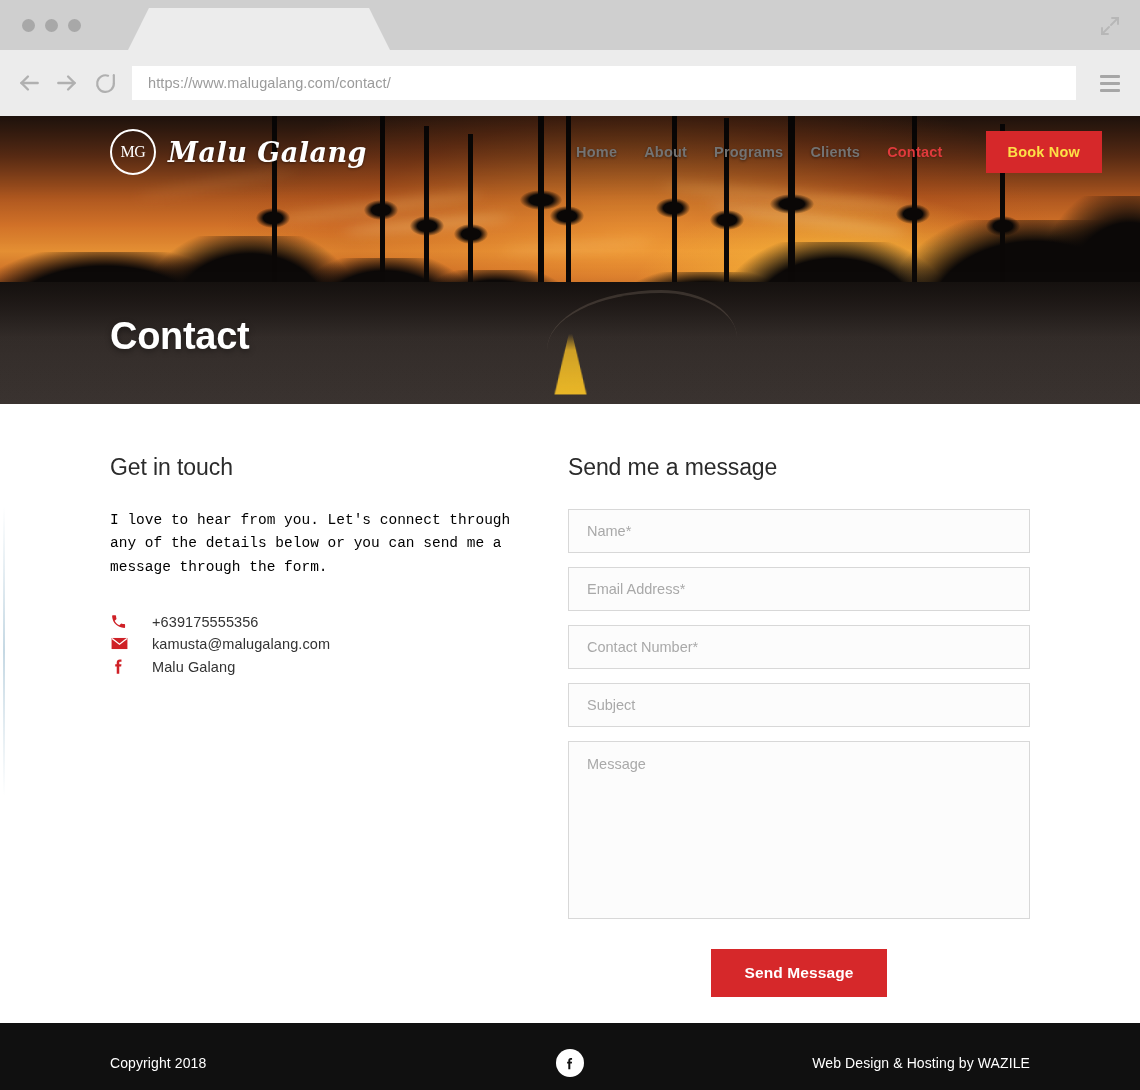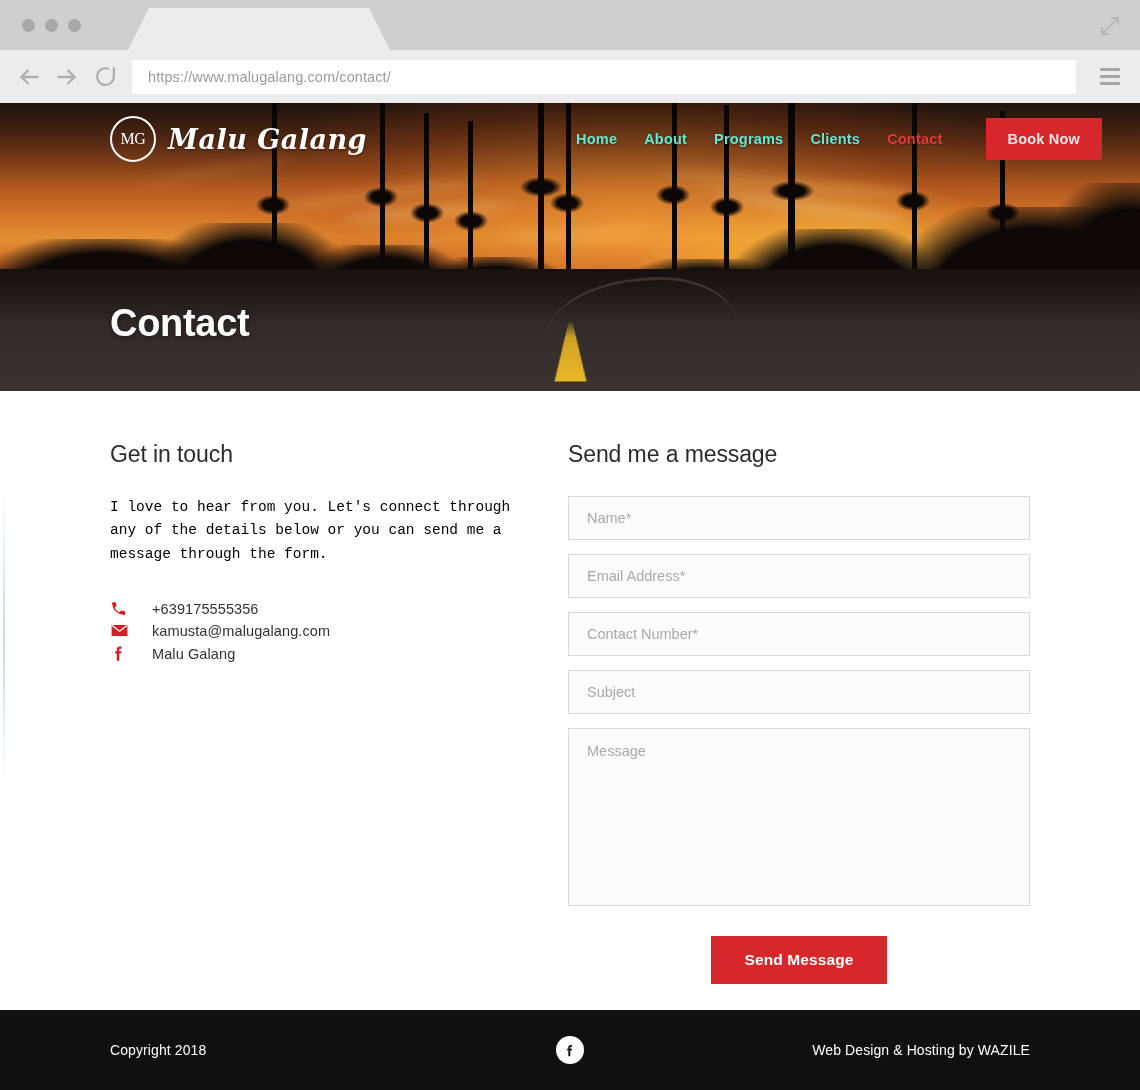--- a/index.html
+++ b/index.html
@@ -51,21 +51,21 @@
   }
 
   .expand-icon {
     position: absolute;
     right: 18px;
     top: 14px;
     width: 24px; height: 24px;
   }
 
   .chrome-navbar {
-    height: 53px;
+    height: 66px;
     background: #ececec;
     display: flex;
     align-items: center;
     padding: 0 0 0 14px;
     position: relative;
   }
 
   .nav-btns { display: flex; align-items: center; gap: 8px; }
   .nav-btn {
     width: 30px; height: 30px;
@@ -248,33 +248,33 @@
     text-shadow: 0 1px 3px rgba(0,0,0,0.45);
   }
 
   .main-nav {
     margin-left: auto;
     display: flex;
     align-items: center;
     gap: 27px;
   }
   .nav-link {
-    color: #5eead4;
+    color: #737373;
     font-size: 14.5px;
     font-weight: 700;
     text-decoration: none;
     letter-spacing: 0.2px;
     text-shadow: 0 1px 3px rgba(0,0,0,0.5);
     cursor: pointer;
   }
   .nav-link.active { color: #e03a3c; text-shadow: 0 1px 2px rgba(0,0,0,0.25); }
 
   .book-btn {
     background: #d6282a;
-    color: #e5e5e5;
+    color: #fde047;
     border: none;
     font-family: "Liberation Sans", sans-serif;
     font-size: 14.5px;
     font-weight: 700;
     padding: 13px 22px;
     margin-left: 16px;
     cursor: pointer;
     letter-spacing: 0.2px;
   }
 

